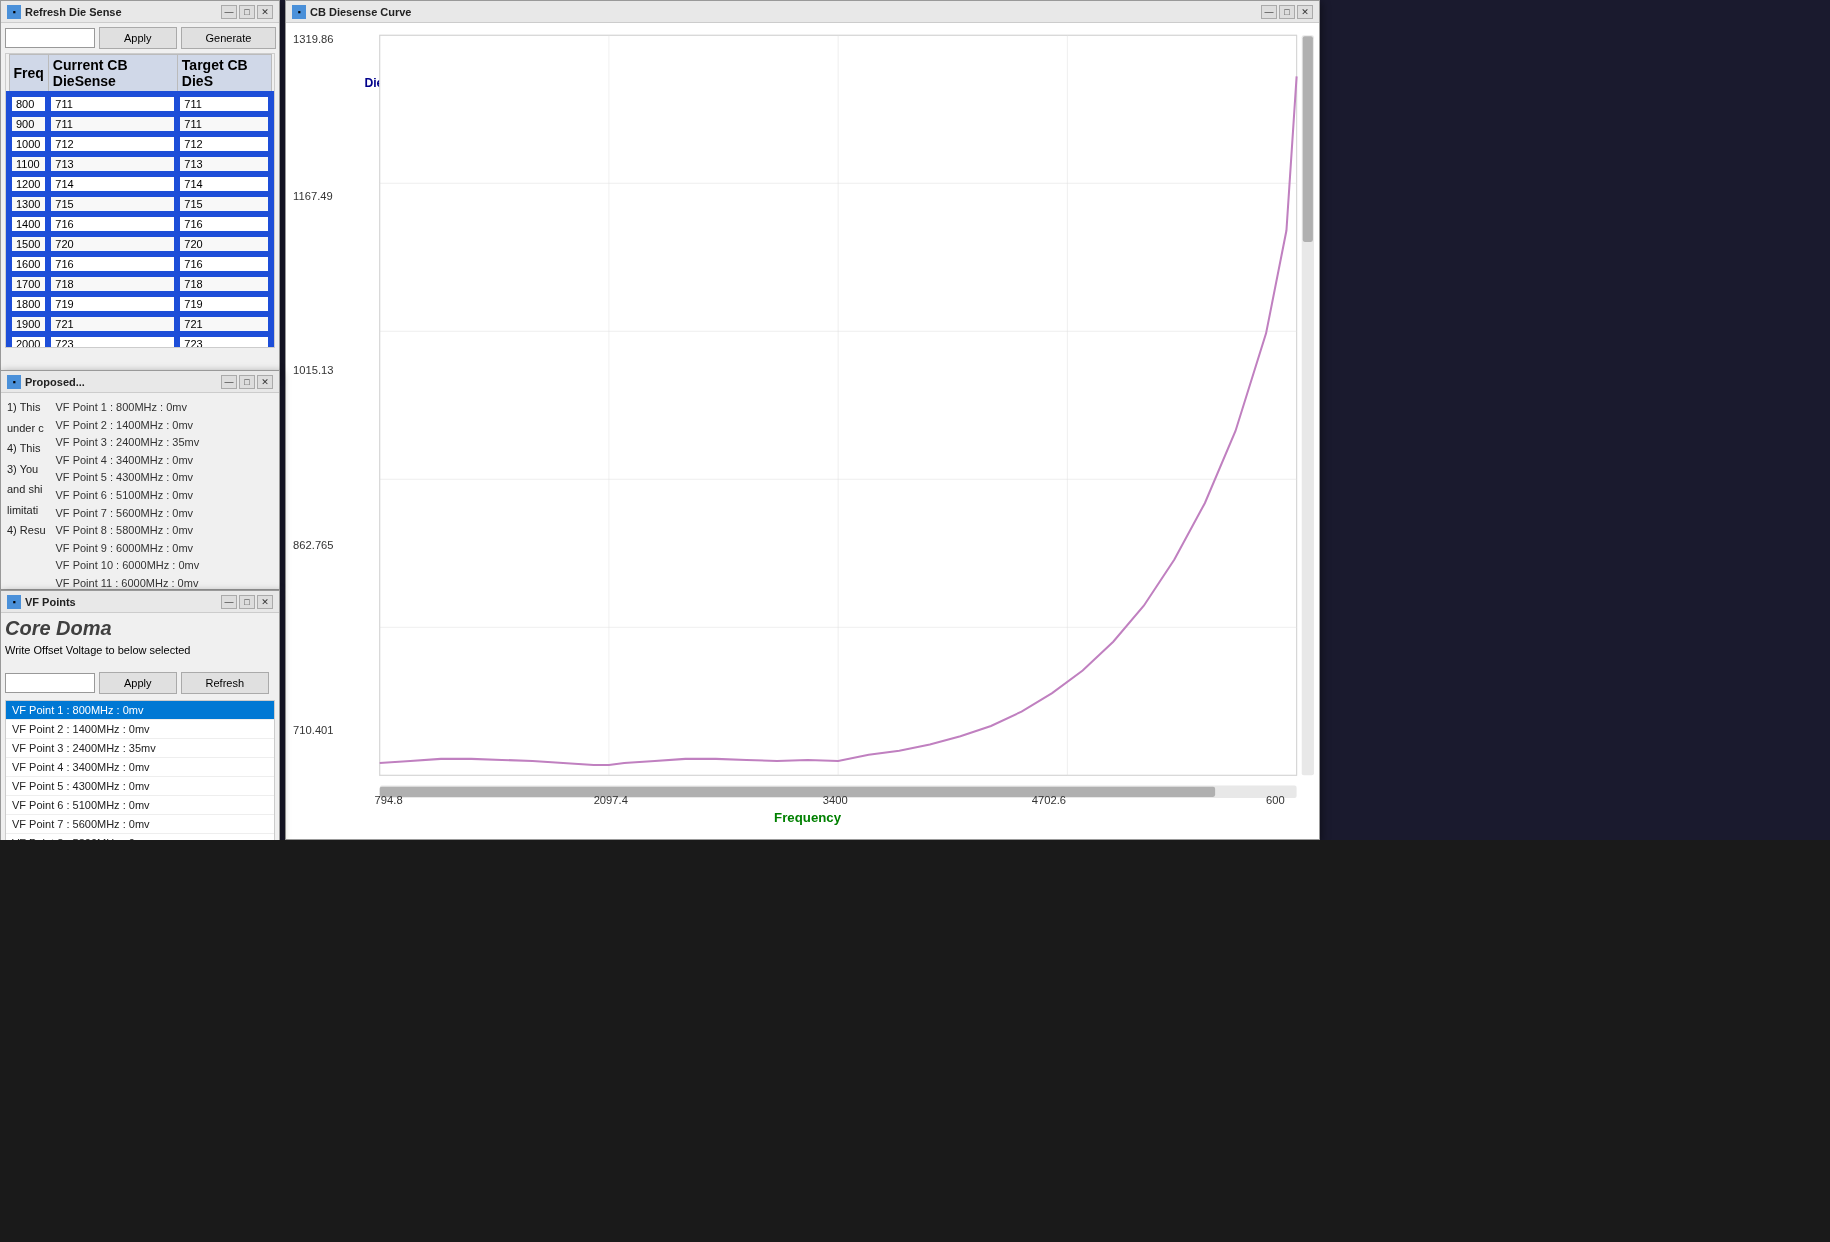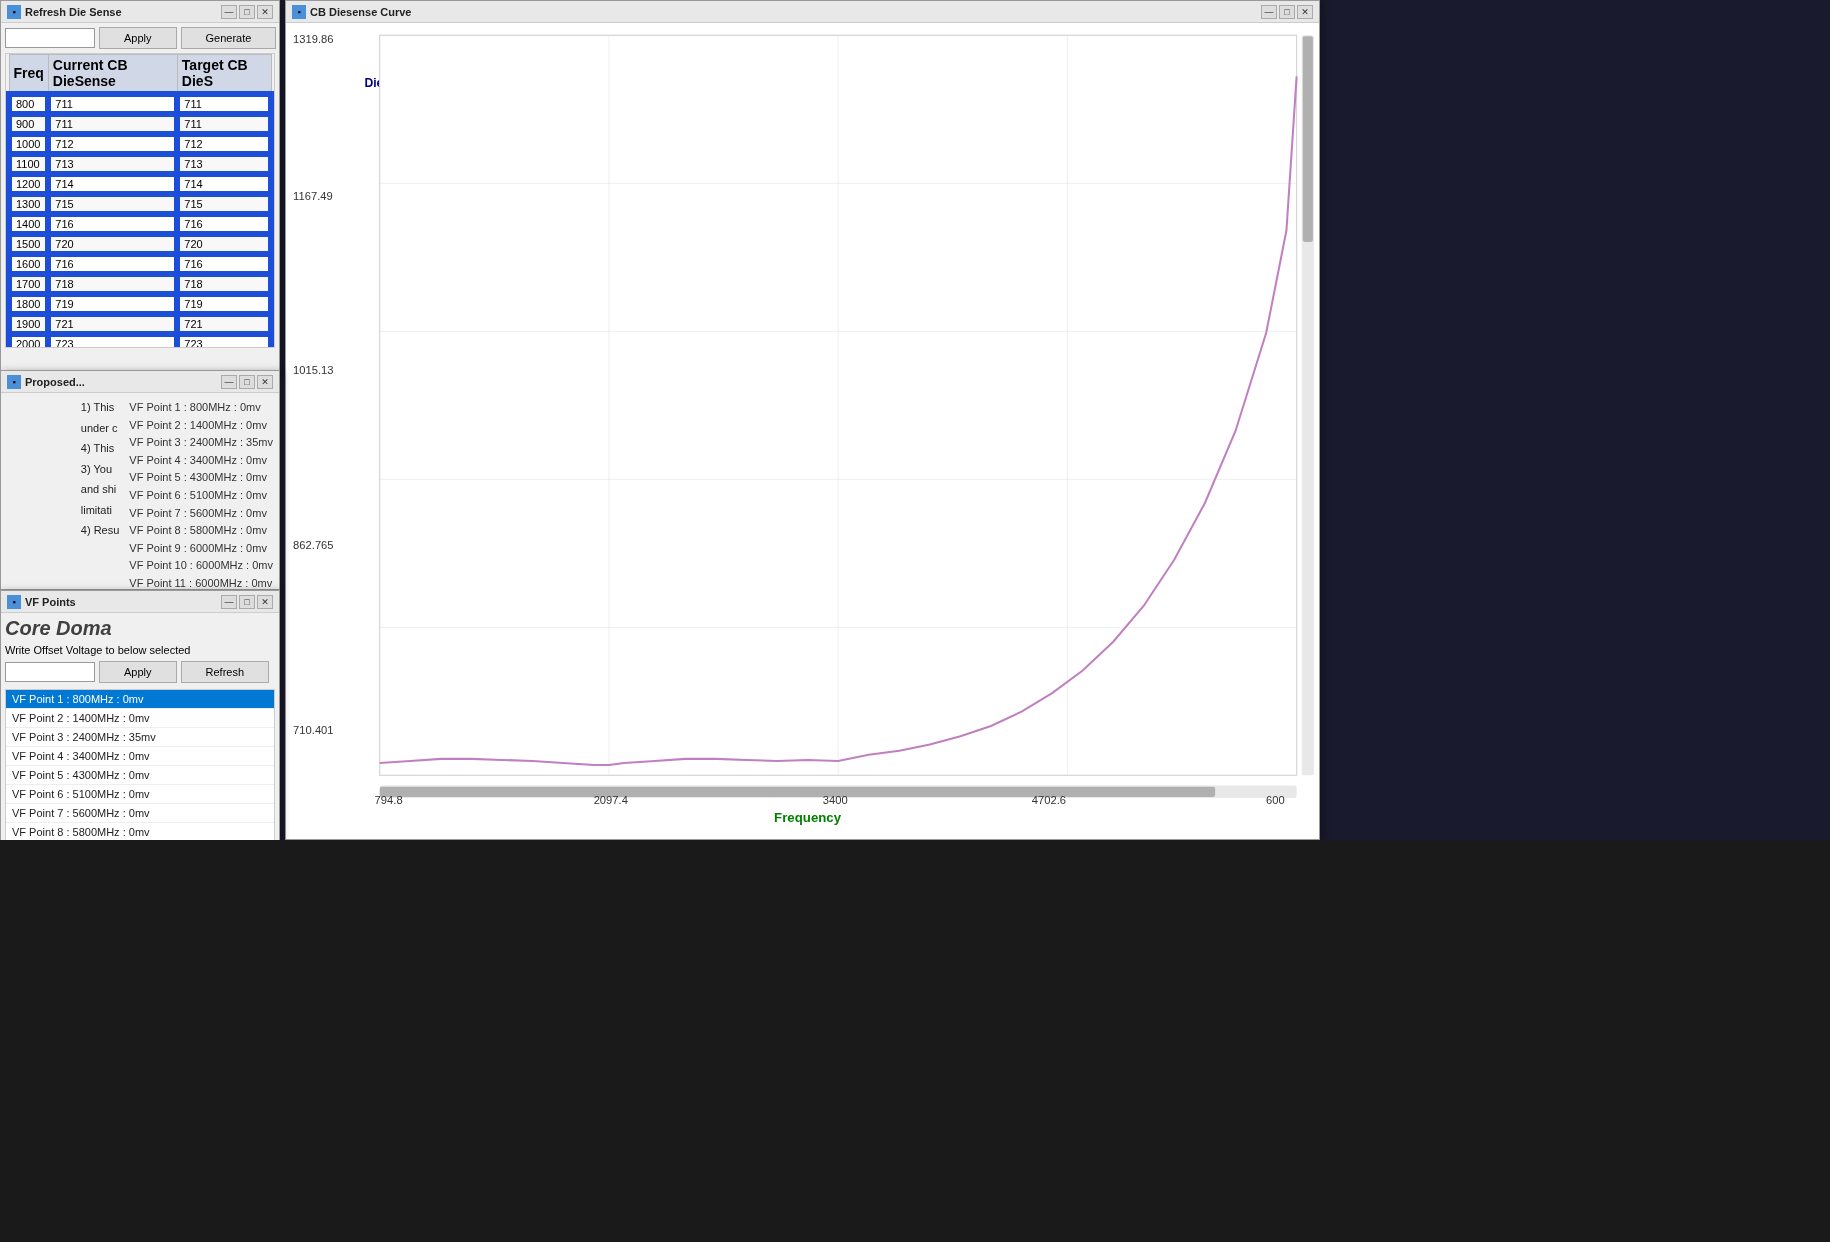--- a/index.html
+++ b/index.html
@@ -176,21 +176,21 @@
     }
     .core-domain-title {
       font-size: 20px;
       font-weight: bold;
       color: #404040;
       font-style: italic;
       margin-bottom: 4px;
     }
     .offset-row {
       font-size: 11px;
-      margin-bottom: 5px;
+      margin-bottom: 16px;
     }
     .offset-controls {
       display: flex;
       align-items: center;
       gap: 4px;
       margin-bottom: 6px;
     }
     .offset-controls input {
       width: 90px;
       height: 20px;
@@ -392,21 +392,21 @@
   <div class="window-titlebar">
     <span class="window-icon">▪</span>
     <span class="window-title">Proposed...</span>
     <div class="window-controls">
       <div class="win-btn">—</div>
       <div class="win-btn">□</div>
       <div class="win-btn close">✕</div>
     </div>
   </div>
   <div class="window-content">
-    <div style="display:flex; gap: 10px; justify-content: flex-end;">
+    <div style="display:flex; gap: 10px;">
       <div class="proposed-text">
         <p>1) This</p>
         <p>under c</p>
         <p>4) This</p>
         <p>3) You</p>
         <p>and shi</p>
         <p>limitati</p>
         <p>4) Resu</p>
       </div>
       <div class="vf-points-list" id="proposed-vf-list">

